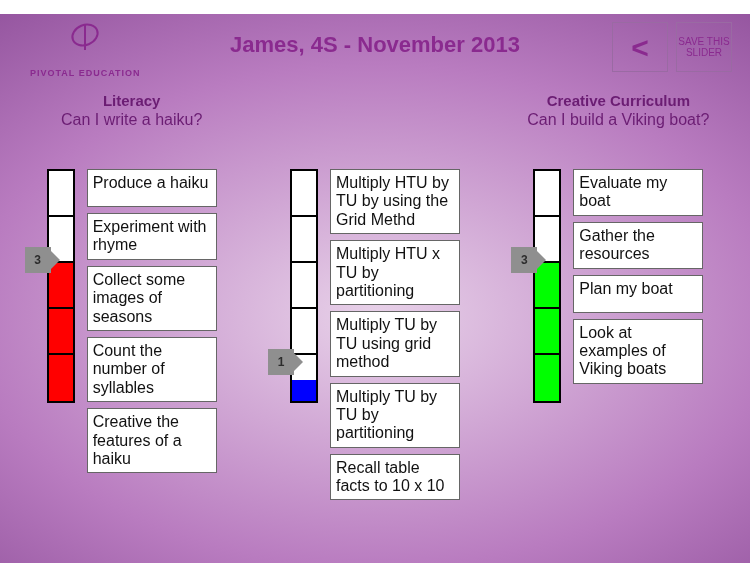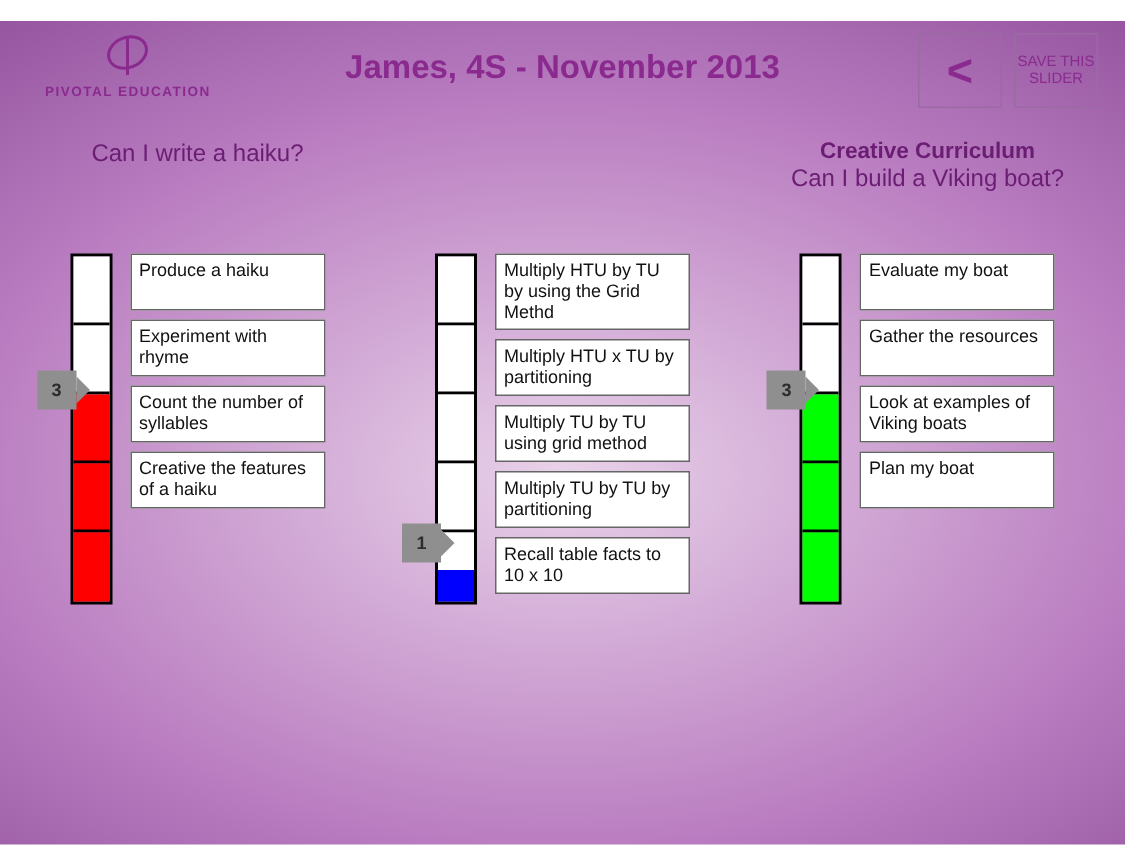--- a/index.html
+++ b/index.html
@@ -13,21 +13,21 @@
   .battery .fill { background:#fff; height:100%; width:100%; }
   .wifi { display:inline-block; margin-left:4px; }
 
   .app { position: absolute; top: 14px; left: 0; right: 0; bottom: 0;
     background: radial-gradient(ellipse 140% 120% at 50% 55%, #e8d2e9 0%, #b97cc0 38%, #7d3c8a 72%, #5a2a68 100%);
   }
 
   .header { position: relative; height: 70px; }
   .logo { position: absolute; left: 30px; top: 8px; display:flex; flex-direction:column; align-items:center; }
   .logo svg { display:block; }
-  .logo .brand { font-size: 9px; letter-spacing: 1px; color: #8a2a8f; font-weight: bold; margin-top:4px; }
+  .logo .brand { font-size: 9px; letter-spacing: 1px; color: #8a2a8f; font-weight: bold; margin-top:16px; }
   .title { position:absolute; left:0; right:0; top:18px; text-align:center; color:#8a2a8f; font-size:22px; font-weight:bold; }
   .hdr-btns { position:absolute; right:18px; top:8px; display:flex; gap:8px; }
   .sq-btn { width:56px; height:50px; border:1px solid #9a6aa3; background:rgba(255,255,255,0); color:#8a2a8f; display:flex; align-items:center; justify-content:center; text-align:center; font-size:10px; line-height:1.1; cursor:pointer; }
   .sq-btn.back { font-size:30px; font-weight:bold; }
 
   .subjects { display:flex; justify-content:space-around; padding:8px 10px 0 10px; }
   .subj { width: 33%; text-align:center; }
   .subj .name { color:#6b1d73; font-weight:bold; font-size:15px; }
   .subj .q { color:#6b1d73; font-weight:normal; font-size:16px; margin-top:2px; }
 
@@ -39,21 +39,21 @@
   .seg { border-bottom:2px solid #000; }
   .seg:last-child { border-bottom:none; }
   .seg.white { background:#fff; }
   .seg.red { background:#f00; }
   .seg.green { background:#0f0; }
 
   .handle { position:absolute; left:-22px; width:26px; height:26px; background:#8f8f8f; color:#2c2c2c; font-size:12px; display:flex; align-items:center; justify-content:center; font-weight:bold; cursor:grab; }
   .handle:after { content:''; position:absolute; right:-9px; top:4px; width:0; height:0; border-top:9px solid transparent; border-bottom:9px solid transparent; border-left:9px solid #8f8f8f; }
 
   .steps { display:flex; flex-direction:column; gap:6px; width:130px; }
-  .step { background:#fff; border:1px solid #666; font-size:12px; padding:4px 5px; min-height:38px; display:flex; align-items:flex-start; line-height:1.15; color:#111; }
+  .step { background:#fff; border:1px solid #666; font-size:16px; padding:4px 5px; min-height:38px; display:flex; align-items:flex-start; line-height:1.15; color:#111; }
 
 </style>
 </head>
 <body>
 
 <div class="statusbar">
   <div class="sb-left">
     <span>Carrier</span>
     <span class="wifi">
       <svg width="11" height="8" viewBox="0 0 11 8">
@@ -80,20 +80,21 @@
     </div>
     <div class="title">James, 4S - November 2013</div>
     <div class="hdr-btns">
       <div class="sq-btn back">&lt;</div>
       <div class="sq-btn">SAVE THIS SLIDER</div>
     </div>
   </div>
 
   <div class="subjects">
     <div class="subj">
+      <div class="name">Literacy</div>
       <div class="q">Can I write a haiku?</div>
     </div>
     <div class="subj">
     </div>
     <div class="subj">
       <div class="name">Creative Curriculum</div>
       <div class="q">Can I build a Viking boat?</div>
     </div>
   </div>
 
@@ -106,20 +107,21 @@
           <div class="seg white" style="height:46px"></div>
           <div class="seg white" style="height:46px"></div>
           <div class="seg red" style="height:46px"></div>
           <div class="seg red" style="height:46px"></div>
           <div class="seg red" style="height:46px"></div>
         </div>
       </div>
       <div class="steps">
         <div class="step">Produce a haiku</div>
         <div class="step">Experiment with rhyme</div>
+        <div class="step">Collect some images of seasons</div>
         <div class="step">Count the number of syllables</div>
         <div class="step">Creative the features of a haiku</div>
       </div>
     </div>
 
     <div class="col">
       <div class="bar-wrap">
         <div class="handle" style="top:180px">1</div>
         <div class="bar">
           <div class="seg white" style="height:46px"></div>
@@ -145,19 +147,19 @@
           <div class="seg white" style="height:46px"></div>
           <div class="seg white" style="height:46px"></div>
           <div class="seg green" style="height:46px"></div>
           <div class="seg green" style="height:46px"></div>
           <div class="seg green" style="height:46px"></div>
         </div>
       </div>
       <div class="steps">
         <div class="step">Evaluate my boat</div>
         <div class="step">Gather the resources</div>
+        <div class="step">Plan my boat</div>
         <div class="step">Look at examples of Viking boats</div>
-        <div class="step">Plan my boat</div>
       </div>
     </div>
   </div>
 
 </div>
 
 </body></html>

